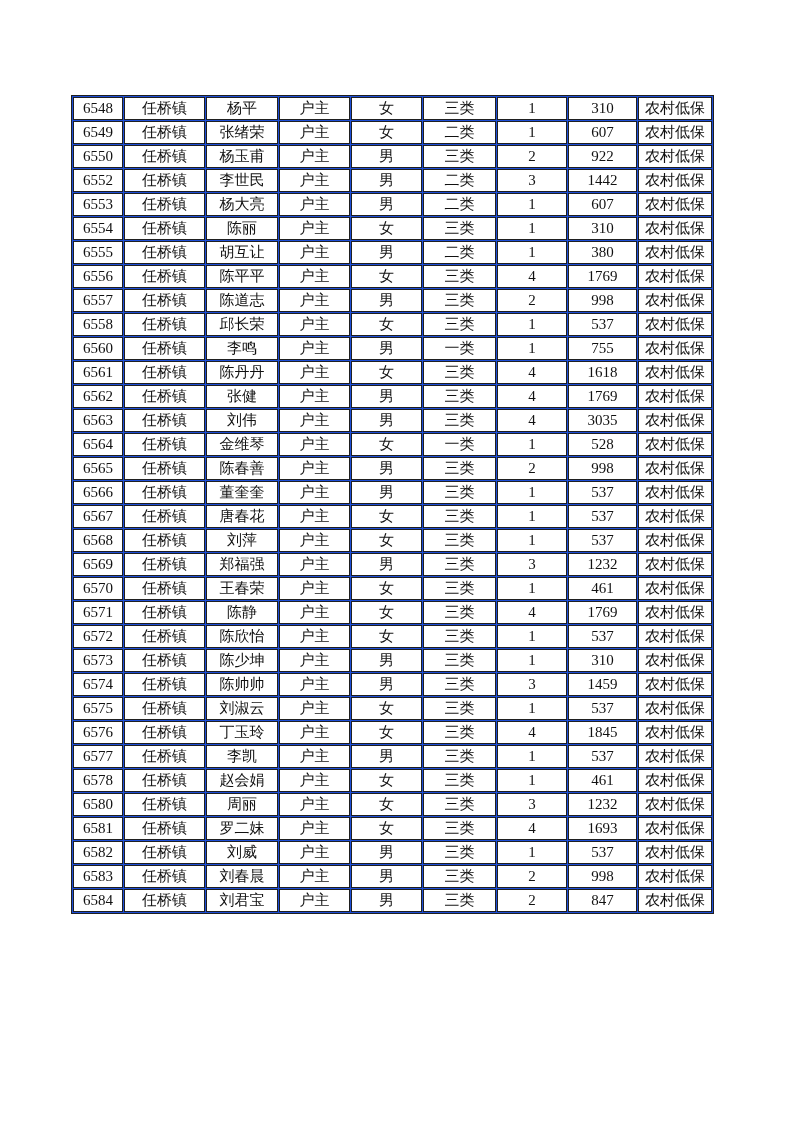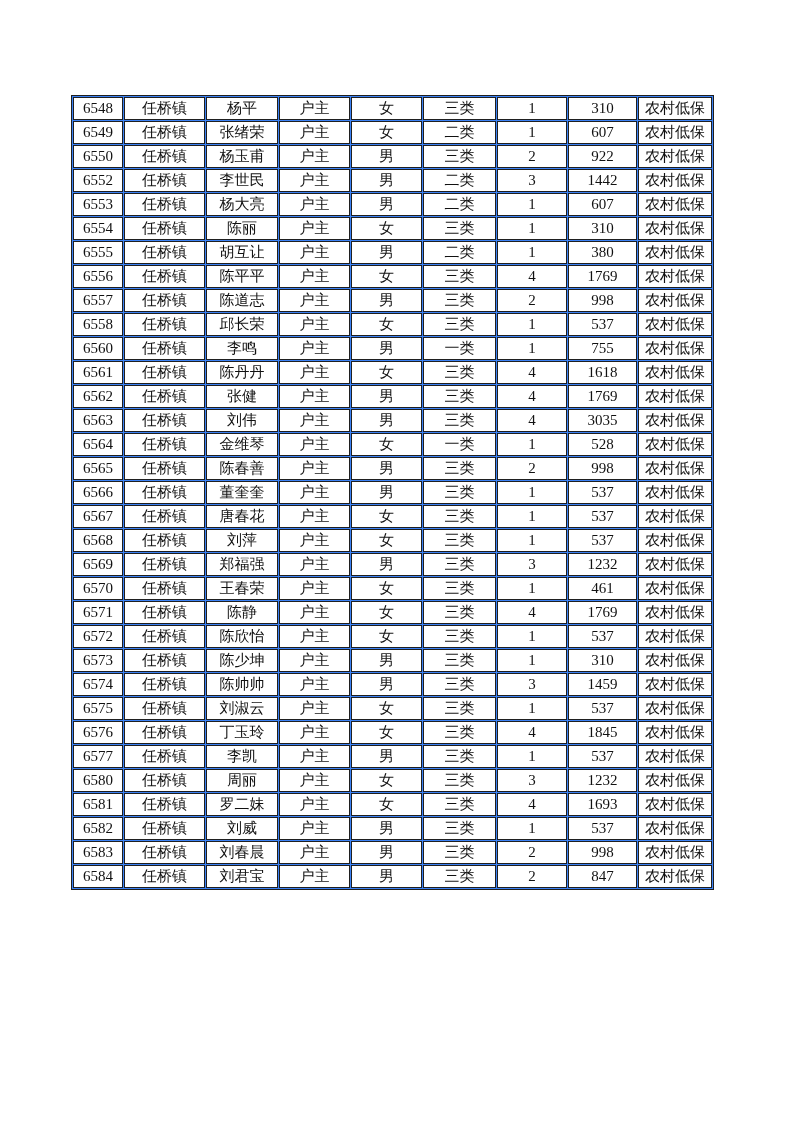--- a/index.html
+++ b/index.html
@@ -17,21 +17,21 @@
   }
   table.welfare-table {
     position: absolute;
     left: 71px;
     top: 95px;
     width: 643px;
     table-layout: fixed;
     border-collapse: separate;
     border-spacing: 1px;
     border: 1px solid #1f1f1f;
-    background: #3b82f6;
+    background: #1d4ed8;
   }
   table.welfare-table td {
     box-sizing: border-box;
     border: 1px solid #1f1f1f;
     height: 21.6px;
     padding: 0;
     text-align: center;
     vertical-align: middle;
     font-size: 15px;
     line-height: 21px;
@@ -369,20 +369,31 @@
           <td>任桥镇</td>
           <td>李凯</td>
           <td>户主</td>
           <td>男</td>
           <td>三类</td>
           <td>1</td>
           <td>537</td>
           <td>农村低保</td>
         </tr>
         <tr>
+          <td>6578</td>
+          <td>任桥镇</td>
+          <td>赵会娟</td>
+          <td>户主</td>
+          <td>女</td>
+          <td>三类</td>
+          <td>1</td>
+          <td>461</td>
+          <td>农村低保</td>
+        </tr>
+        <tr>
           <td>6580</td>
           <td>任桥镇</td>
           <td>周丽</td>
           <td>户主</td>
           <td>女</td>
           <td>三类</td>
           <td>3</td>
           <td>1232</td>
           <td>农村低保</td>
         </tr>

